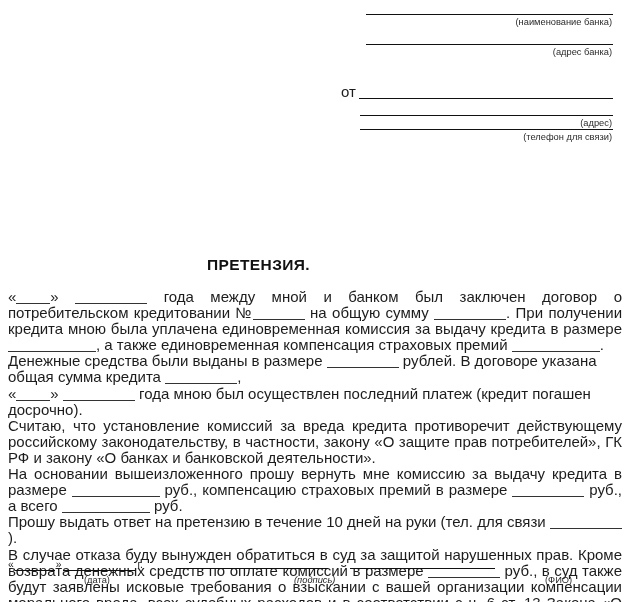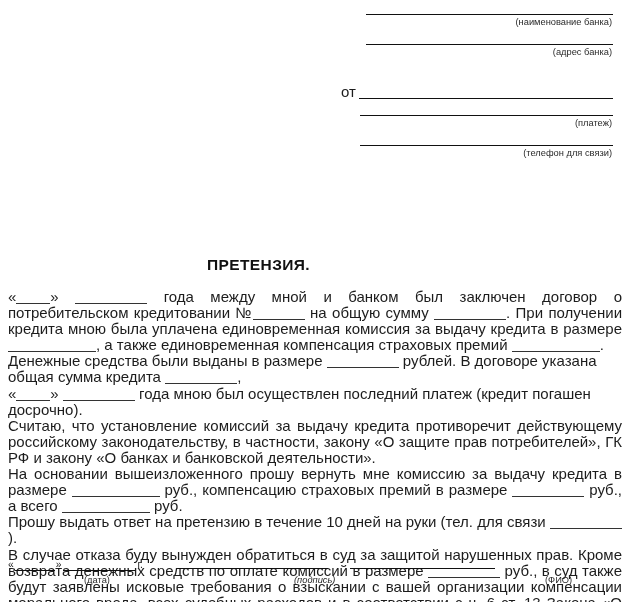--- a/index.html
+++ b/index.html
@@ -52,21 +52,21 @@
     text-align: right;
     color: #2a2a2a;
     margin-top: 2px;
     padding-right: 1px;
   }
   .hgroup { margin-bottom: 0; }
   .hgroup.g1 { margin-top: 0px; }
   .hgroup.g2 { margin-top: 16px; }
   .hgroup.g3 { margin-top: 28px; }
   .hgroup.g4 { margin-top: 16px; }
-  .hgroup.g5 { margin-top: 16px; }
+  .hgroup.g5 { }
 
   .hgroup.g1 .rule,
   .hgroup.g2 .rule { margin-left: 22px; }
   .hgroup.g4 .rule,
   .hgroup.g5 .rule { margin-left: 16px; }
 
   
   .doc-title {
     position: absolute;
     top: 256px;
@@ -191,39 +191,39 @@
         <span class="field-prefix">от</span>
         <span class="rule"></span>
       </div>
     </div>
 
     <div class="hgroup g4">
       <div class="field-row">
         <span class="field-prefix"></span>
         <span class="rule"></span>
       </div>
-      <div class="caption">(платеж)</div>
+      <div class="caption">(адрес)</div>
     </div>
 
     <div class="hgroup g5">
       <div class="field-row">
         <span class="field-prefix"></span>
         <span class="rule"></span>
       </div>
       <div class="caption">(телефон для связи)</div>
     </div>
   </div>
 
   <div class="doc-title">ПРЕТЕНЗИЯ.</div>
 
   <div class="body-text" id="body-host">
       <div class="para just">«<span class="blank b-xs"></span>» <span class="blank b-m"></span> года между мной и банком был заключен договор о потребительском кредитовании №<span class="blank b-s"></span> на общую сумму <span class="blank b-m"></span>. При получении кредита мною была уплачена единовременная комиссия за выдачу кредита в размере <span class="blank b-l"></span>, а также единовременная компенсация страховых премий <span class="blank b-l"></span>.</div>
       <div class="para">Денежные средства были выданы в размере <span class="blank b-m"></span> рублей. В договоре указана общая сумма кредита <span class="blank b-m"></span>,</div>
       <div class="para">«<span class="blank b-xs"></span>» <span class="blank b-m"></span> года мною был осуществлен последний платеж (кредит погашен досрочно).</div>
-      <div class="para just">Считаю, что установление комиссий за выдачу кредита противоречит действующему российскому законодательству, в частности, закону «О защите прав потребителей», ГК РФ и закону «О банках и банковской деятельности».</div>
+      <div class="para just">Считаю, что установление комиссий за вреда кредита противоречит действующему российскому законодательству, в частности, закону «О защите прав потребителей», ГК РФ и закону «О банках и банковской деятельности».</div>
       <div class="para just">На основании вышеизложенного прошу вернуть мне комиссию за выдачу кредита в размере <span class="blank b-l"></span> руб., компенсацию страховых премий в размере <span class="blank b-m"></span> руб., а всего <span class="blank b-l"></span> руб.</div>
       <div class="para">Прошу выдать ответ на претензию в течение 10 дней на руки (тел. для связи <span class="blank b-m"></span>).</div>
       <div class="para just">В случае отказа буду вынужден обратиться в суд за защитой нарушенных прав. Кроме возврата денежных средств по оплате комиссий в размере <span class="blank b-m"></span> руб., в суд также будут заявлены исковые требования о взыскании с вашей организации компенсации морального вреда, всех судебных расходов и в соответствии с ч. 6 ст. 13 Закона «О защите прав потребителей» штрафа за несоблюдение в добровольном порядке удовлетворения прав потребителя.</div>
     </div>
 
   <div class="footer">
     <div class="footer-line">
       <span class="f-date">
         <span class="q">«</span>
         <span class="dline d1"></span>

